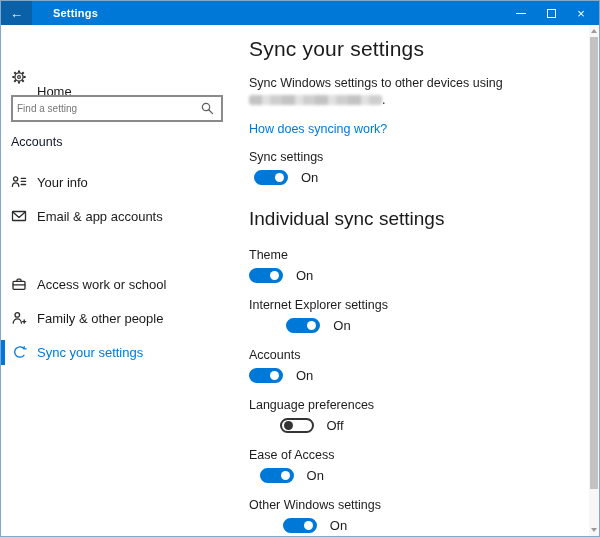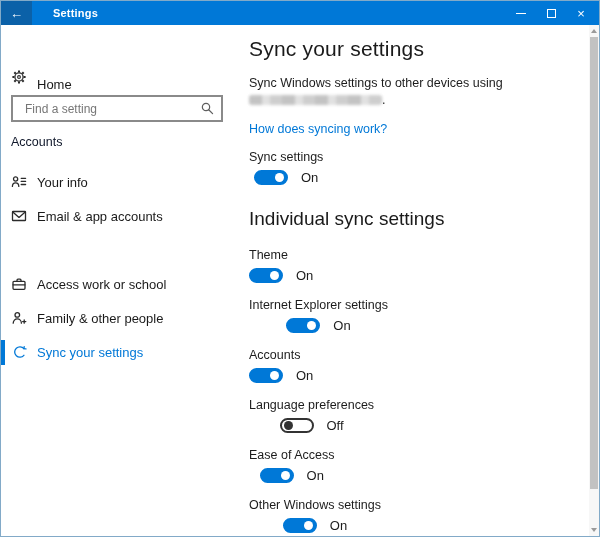--- a/index.html
+++ b/index.html
@@ -25,29 +25,29 @@
   .tb-controls { position:absolute; right:3px; top:0; height:24px; display:flex; }
   .tb-btn { width:30px; height:24px; display:flex; align-items:center; justify-content:center; }
   .glyph-min { width:10px; height:1px; background:#fff; }
   .glyph-max { width:9px; height:9px; border:1px solid #fff; }
   .glyph-close { color:#fff; font-size:13px; line-height:1; }
 
   
   .sidebar { position:absolute; left:0; top:24px; width:240px; bottom:0; background:#fff; }
   .home-row { position:absolute; top:41px; left:0; width:232px; height:22px; cursor:default; }
   .home-row .icon { position:absolute; left:10px; top:3px; }
-  .home-row .lbl { position:absolute; left:36px; top:8px; line-height:22px; font-size:13px; color:#1a1a1a; }
+  .home-row .lbl { position:absolute; left:36px; top:15px; line-height:22px; font-size:13px; color:#1a1a1a; }
 
   .search-box {
     position:absolute; top:70px; left:10px; width:212px; height:27px;
     border:2px solid #8a8a8a; background:#fff;
   }
   .search-box input {
-    border:0; outline:none; width:178px; height:100%; padding-left:12px;
-    font-size:12px; color:#701a75; font-family:inherit; background:transparent;
+    border:0; outline:none; width:178px; height:100%; padding-left:4px;
+    font-size:10px; color:#701a75; font-family:inherit; background:transparent;
   }
   .search-box input::placeholder { color:#767676; opacity:1; }
   .search-icon { position:absolute; right:6px; top:4px; }
 
   .section-label { position:absolute; top:110px; left:10px; font-size:12.5px; color:#0f172a; }
 
   .nav-item { position:absolute; left:0; width:232px; height:25px; cursor:default; }
   .nav-item .icon { position:absolute; left:10px; top:4px; }
   .nav-item .lbl { position:absolute; left:36px; top:0; line-height:25px; font-size:13px; color:#1a1a1a; white-space:nowrap; }
   .nav-item.selected .lbl { color:#0078d7; }

